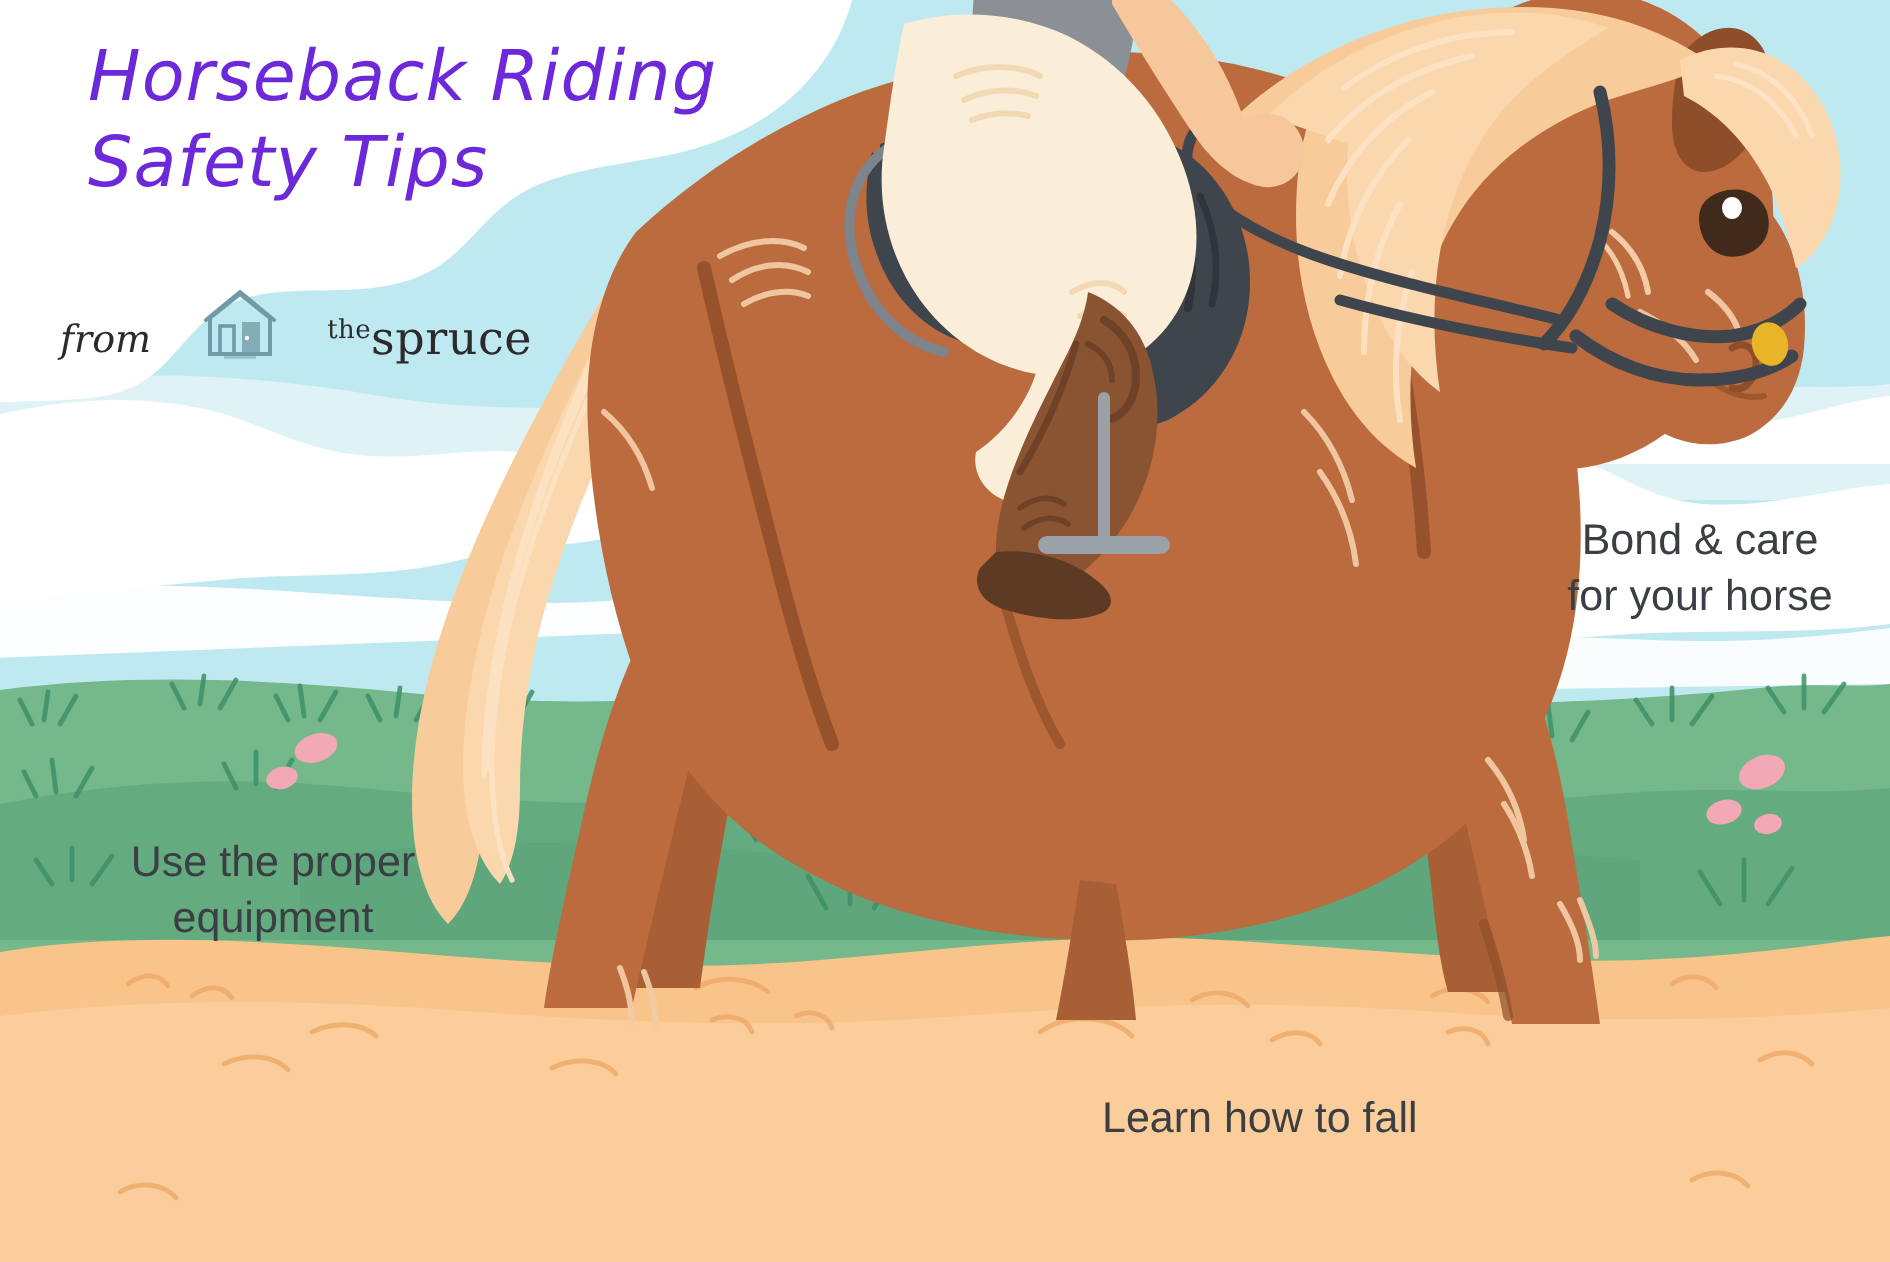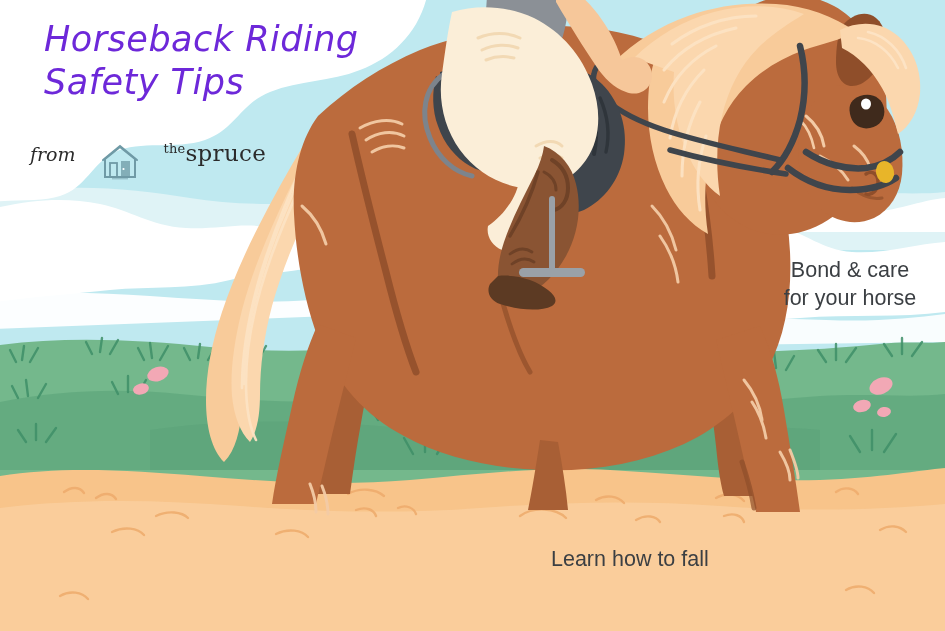--- a/index.html
+++ b/index.html
@@ -30,21 +30,21 @@
     font-size:35px;
     font-weight:400;
     line-height:1.22;
     letter-spacing:0.5px;
     margin-left:18px;
   }
   .logo {
     position:absolute;
     left:30px; top:143px;
     display:flex;
-    align-items:flex-start;
+    align-items:flex-end;
     gap:25px;
   }
   .logo-from {
     font-family:"DejaVu Serif", serif;
     font-style:italic;
     font-size:19px;
     color:#2b2b2b;
   }
   .logo-house { display:block; }
   .logo-words {
@@ -467,15 +467,17 @@
       <rect x="11" y="34" width="16" height="2.4" fill="#6f9aa6" opacity="0.5"></rect>
     </svg>
     <span class="logo-words">
       <span class="logo-the">the</span>
       <span class="logo-spruce">spruce</span>
     </span>
   </div>
 
   <div class="tip tip-bond">Bond &amp; care
 for your horse</div>
+  <div class="tip tip-equip">Use the proper
+equipment</div>
   <div class="tip tip-fall">Learn how to fall</div>
 
 </div>
 
 </body></html>

